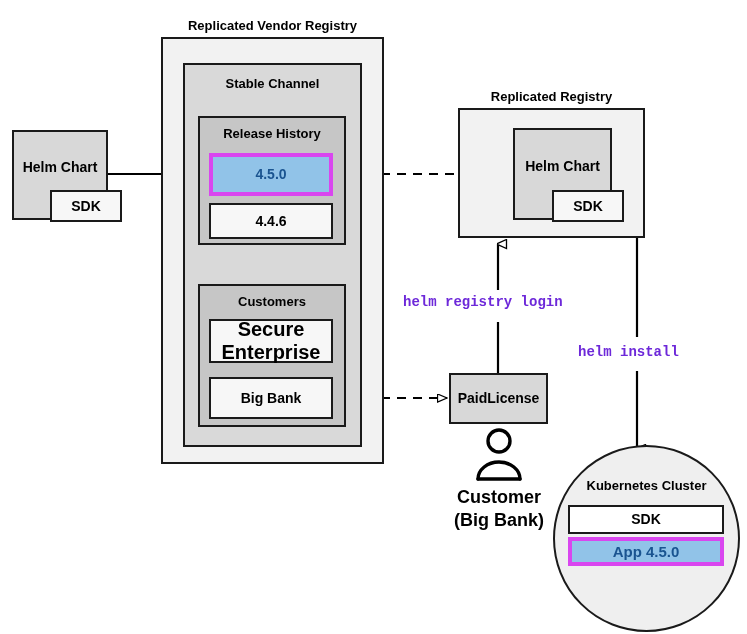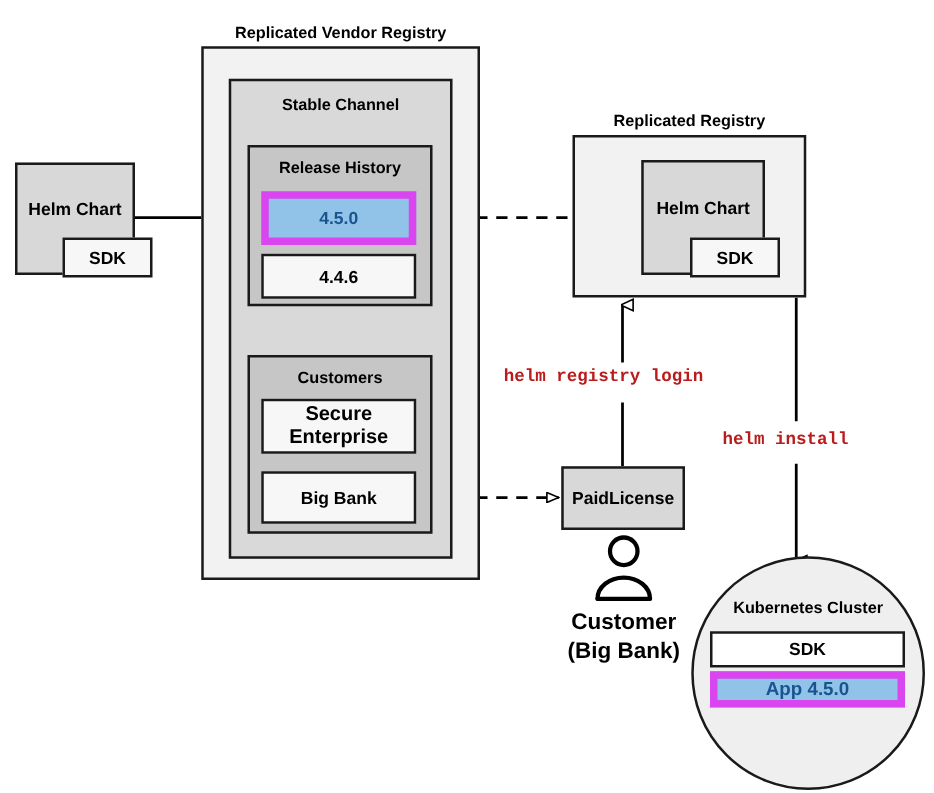--- a/index.html
+++ b/index.html
@@ -51,21 +51,21 @@
   .box-white {
     background: #f7f7f7;
     border: 2px solid #1a1a1a;
   }
   .box-grey {
     background: #d8d8d8;
     border: 2px solid #1a1a1a;
   }
   .box-blue {
     background: #91c3e8;
-    border: 6px solid #d946ef;
+    border: 4px solid #d946ef;
     color: #1a5490;
   }
   .box-circle {
     background: #efefef;
     border: 2px solid #1a1a1a;
     border-radius: 50%;
   }
   .header-text {
     position: absolute;
     left: 0;
@@ -74,21 +74,21 @@
     font-weight: bold;
     font-size: 13px;
     color: #000;
   }
   .code-label {
     position: absolute;
     font-family: "Liberation Mono", "DejaVu Sans Mono", monospace;
     font-weight: bold;
     font-size: 14px;
     white-space: nowrap;
-    color: #b91c1c;
+    color: #6d28d9;
   }
   svg.edges {
     position: absolute;
     left: 0;
     top: 0;
     width: 747px;
     height: 634px;
     overflow: visible;
   }
   .person {
@@ -149,21 +149,21 @@
   <div class="node box-inner" style="left:198px; top:116px; width:148px; height:129px;"></div>
   <div class="header-text" style="left:198px; top:126px; width:148px;">Release History</div>
 
   <div class="node box-blue" style="left:209px; top:153px; width:124px; height:43px; font-size:14px;">4.5.0</div>
 
   <div class="node box-white" style="left:209px; top:203px; width:124px; height:36px; font-size:14px;">4.4.6</div>
 
   <div class="node box-inner" style="left:198px; top:284px; width:148px; height:143px;"></div>
   <div class="header-text" style="left:198px; top:294px; width:148px;">Customers</div>
 
-  <div class="node box-white" style="left:209px; top:319px; width:124px; height:44px; font-size:16px; flex-direction:column;">
+  <div class="node box-white" style="left:209px; top:319px; width:124px; height:44px; font-size:20px; flex-direction:column;">
     <span>Secure</span>
     <span>Enterprise</span>
   </div>
 
   <div class="node box-white" style="left:209px; top:377px; width:124px; height:42px; font-size:14px;">Big Bank</div>
 
   <div class="node box-grey" style="left:12px; top:130px; width:96px; height:90px; font-size:14px; align-items:center; justify-content:center;">
     <span style="position:relative; top:-8px;">Helm Chart</span>
   </div>
   <div class="node box-white" style="left:50px; top:190px; width:72px; height:32px; font-size:14px;">SDK</div>

